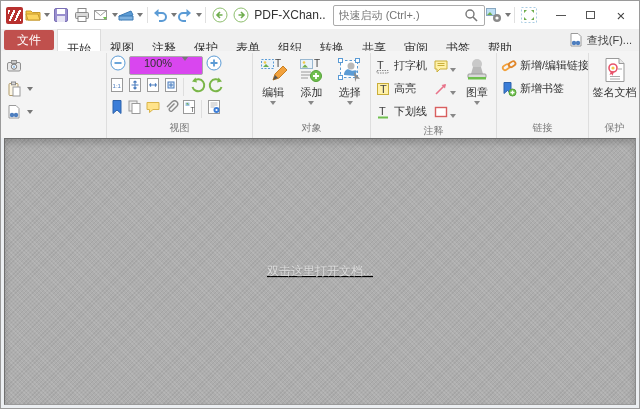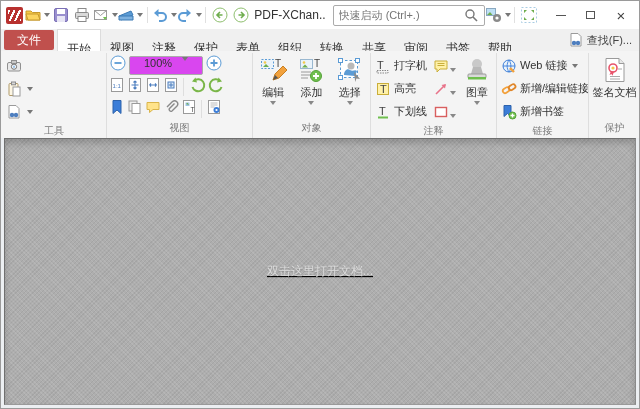--- a/index.html
+++ b/index.html
@@ -240,21 +240,20 @@
           <div class="row-btn">
             <svg class="icon16" viewBox="0 0 16 16">
                 <path d="M3 1.5h7l3 3V14H3z" fill="#fff" stroke="#9a9a9a"></path>
                 <circle cx="6" cy="11" r="2.2" fill="#4d7ebf"></circle>
                 <circle cx="10" cy="11" r="2.2" fill="#4d7ebf"></circle>
               </svg>
             <span class="dd"></span>
           </div>
         </div>
       </div>
-      <div class="group-label">工具</div>
     </div>
 
     <div class="group" style="width:146px">
       <div class="icnrow">
         <span>
           <svg class="icon18" viewBox="0 0 18 18">
               <circle cx="9" cy="9" r="7" fill="#fff" stroke="#5b9bd5"></circle>
               <path d="M5.5 9h7" stroke="#5b9bd5" stroke-width="1.8"></path>
             </svg>
         </span>
@@ -428,29 +427,20 @@
             </svg>
           <span class="lbl">图章</span>
           <span class="mini-dd"></span>
         </div>
       </div>
       <div class="group-label">注释</div>
     </div>
 
     <div class="group" style="width:92px">
       <div class="rows">
-        <div class="row-btn">
-          <svg class="icon16" viewBox="0 0 16 16">
-              <circle cx="8" cy="8" r="6" fill="#eaf3fb" stroke="#3b7dd8"></circle>
-              <path d="M2 8h12M8 2c2.5 3.5 2.5 8.5 0 12M8 2c-2.5 3.5-2.5 8.5 0 12" fill="none" stroke="#3b7dd8" stroke-width=".9"></path>
-              <path d="M9 10l4 4" stroke="#f2a13c" stroke-width="2.4"></path>
-            </svg>
-          <span>Web 链接</span>
-          <span class="dd"></span>
-        </div>
         <div class="row-btn">
           <svg class="icon16" viewBox="0 0 16 16">
               <rect x="1.5" y="7" width="7" height="4.5" rx="2.2" transform="rotate(-35 5 9)" fill="none" stroke="#f2a13c" stroke-width="1.8"></rect>
               <rect x="7.5" y="4" width="7" height="4.5" rx="2.2" transform="rotate(-35 11 6)" fill="none" stroke="#e0862a" stroke-width="1.8"></rect>
             </svg>
           <span>新增/编辑链接</span>
         </div>
         <div class="row-btn">
           <svg class="icon16" viewBox="0 0 16 16">
               <path d="M3 1.5h7v11l-3.5-3-3.5 3z" fill="#3b7dd8" stroke="#2d62ab"></path>

